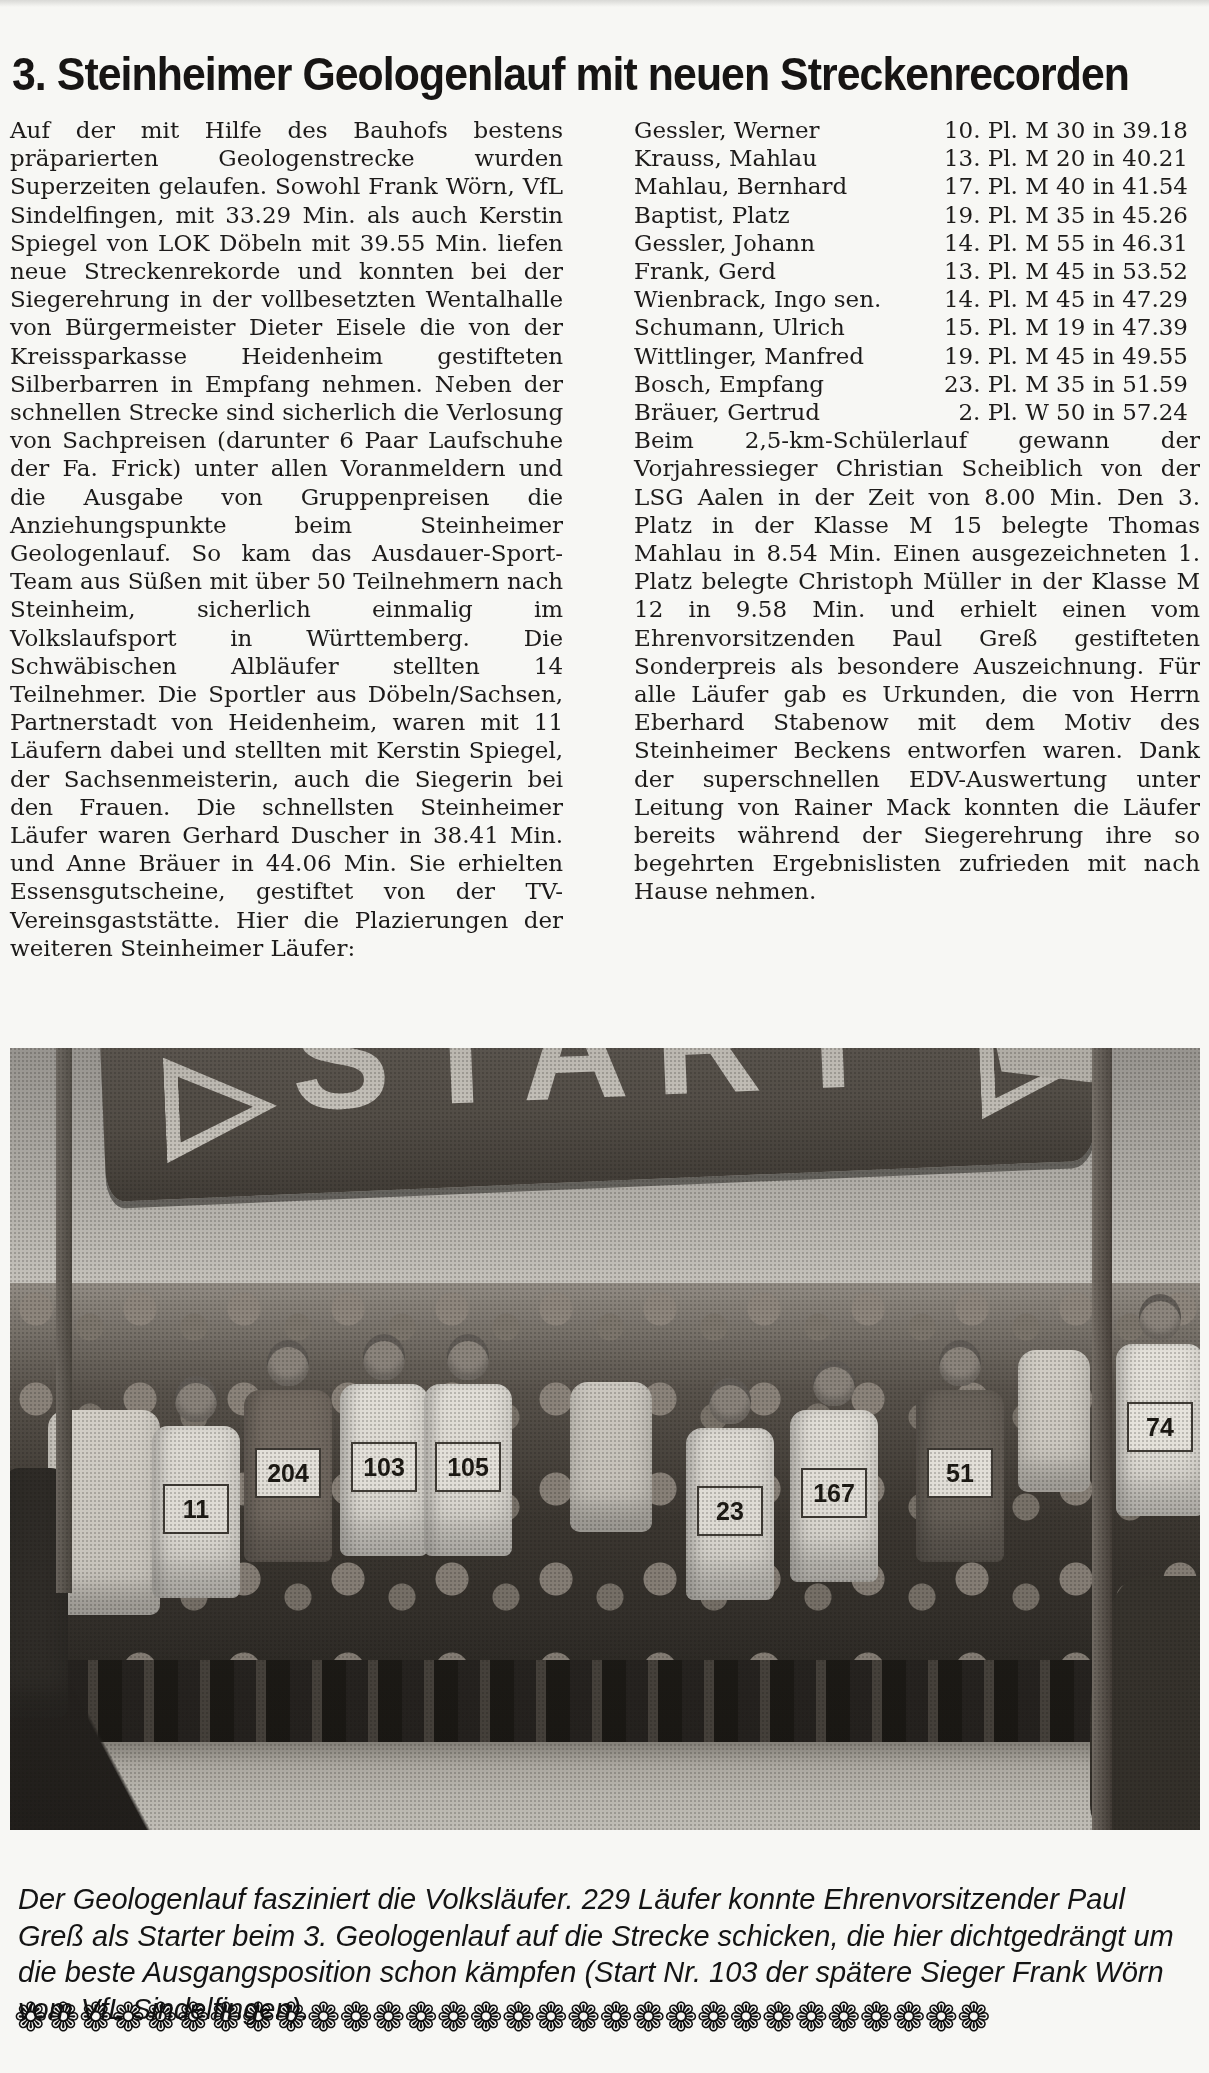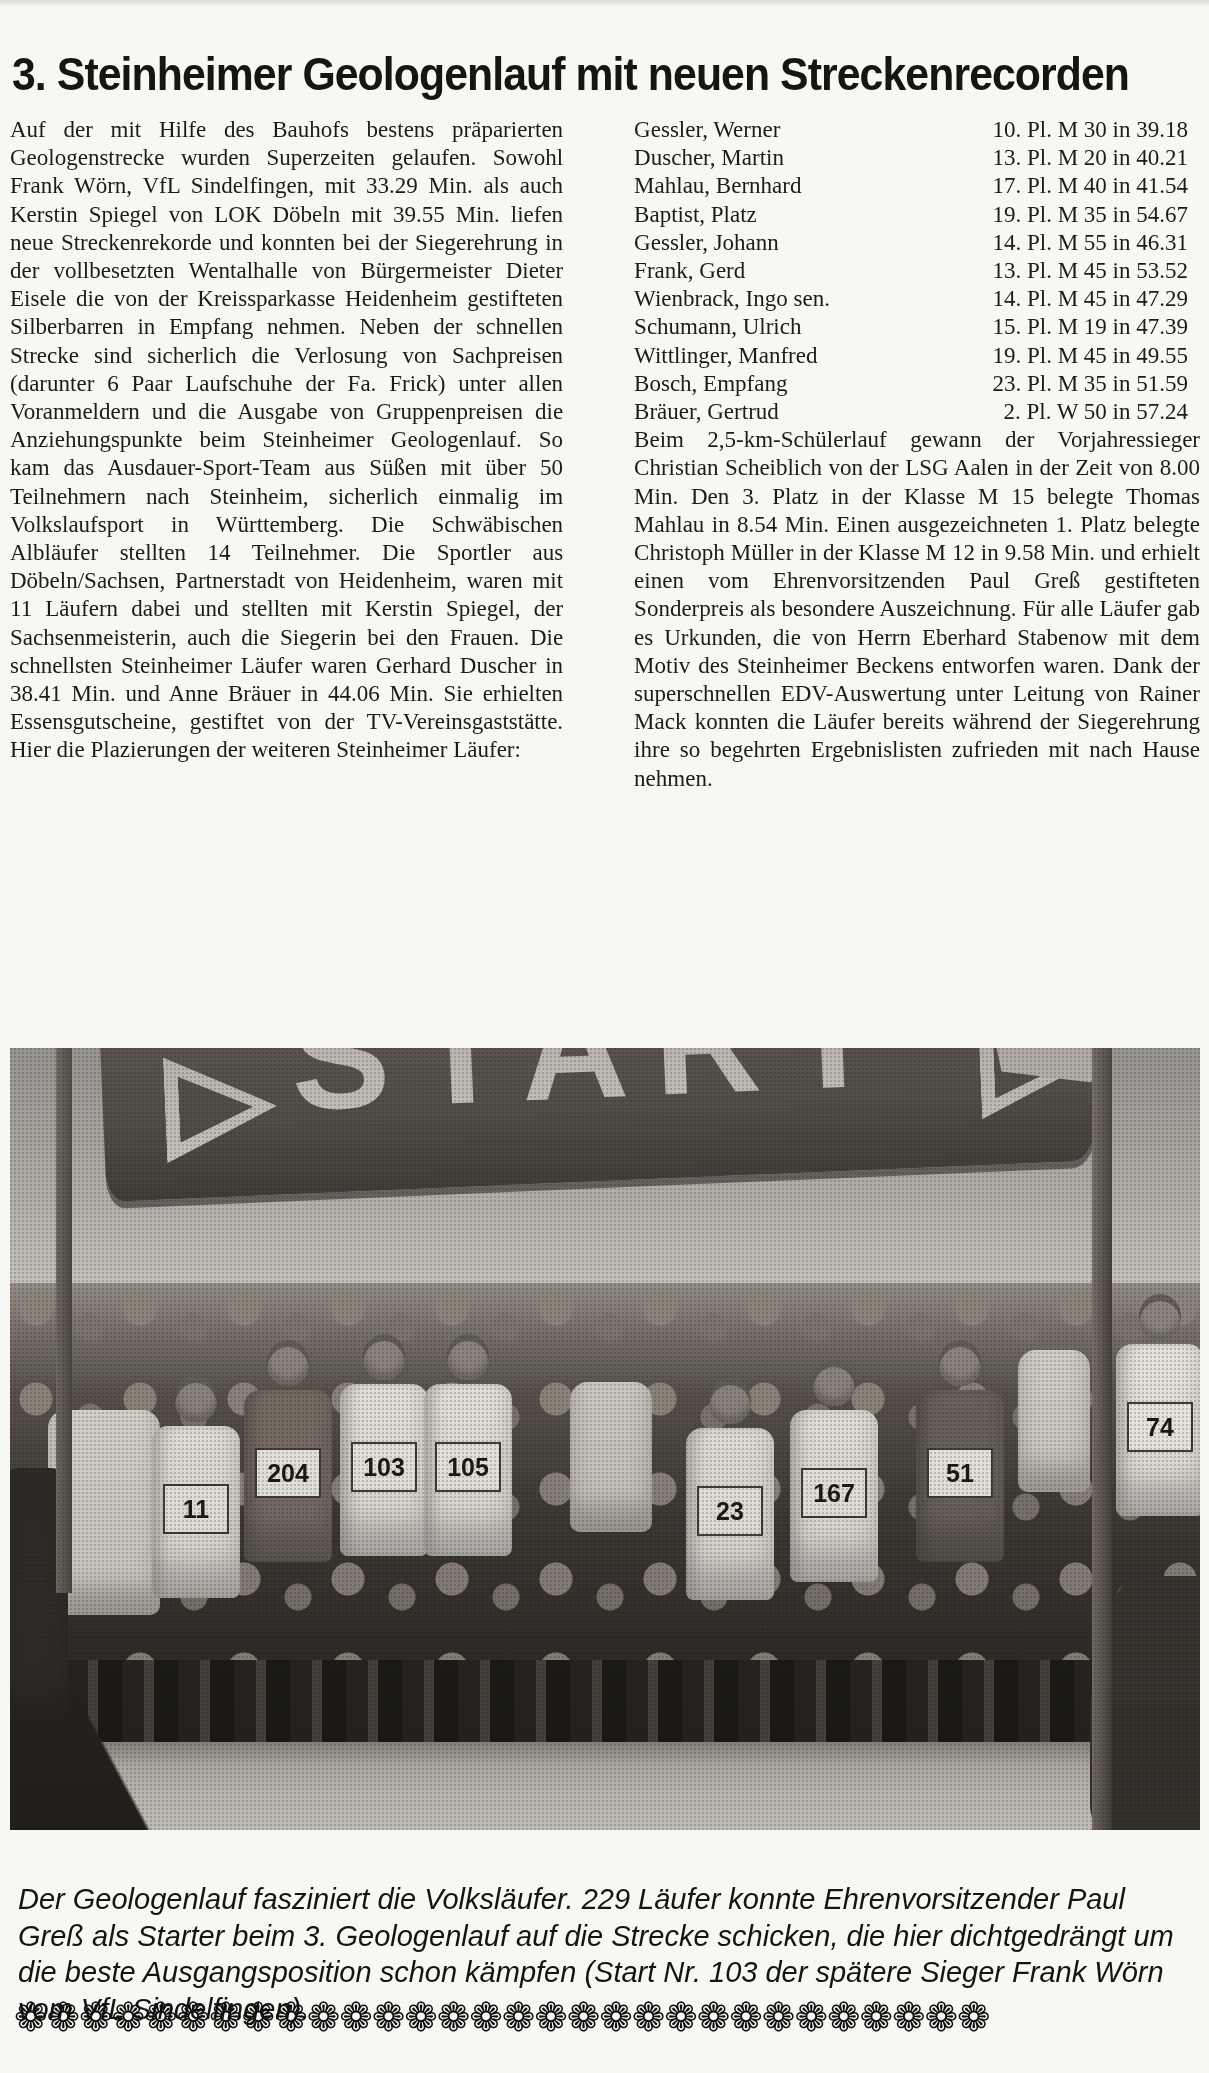--- a/index.html
+++ b/index.html
@@ -15,21 +15,21 @@
 
   
   .headline{
     position:absolute;left:12px;top:16px;
     font-family:"Liberation Sans",sans-serif;font-weight:bold;
     font-size:46px;letter-spacing:-1px;color:#171514;
     white-space:nowrap;transform:scaleX(0.93);transform-origin:left top;
   }
 
   
-  .columns{position:absolute;left:10px;top:116px;width:1190px;display:flex;gap:71px;font-family:Liberation Serif, serif;}
+  .columns{position:absolute;left:10px;top:116px;width:1190px;display:flex;gap:71px;}
   .col{font-size:23px;line-height:28.2px;text-align:justify;}
   .col-left{width:562px;}
   .col-right{width:575px;}
   .results{margin:0 12px 0 0;padding:0;}
   .result-row{display:flex;justify-content:space-between;line-height:28.2px;}
   .result-row .r-name{white-space:nowrap;}
   .result-row .r-res{white-space:nowrap;}
 
   
   .photo{
@@ -145,32 +145,32 @@
   </div>
   <div class="col col-right">
     <div class="results">
 
         <div class="result-row">
           <span class="r-name">Gessler, Werner</span>
           <span class="r-res">10. Pl. M 30 in 39.18</span>
         </div>
 
         <div class="result-row">
-          <span class="r-name">Duscher, Martin</span>
+          <span class="r-name">Krauss, Mahlau</span>
           <span class="r-res">13. Pl. M 20 in 40.21</span>
         </div>
 
         <div class="result-row">
           <span class="r-name">Mahlau, Bernhard</span>
           <span class="r-res">17. Pl. M 40 in 41.54</span>
         </div>
 
         <div class="result-row">
           <span class="r-name">Baptist, Platz</span>
-          <span class="r-res">19. Pl. M 35 in 54.67</span>
+          <span class="r-res">19. Pl. M 35 in 45.26</span>
         </div>
 
         <div class="result-row">
           <span class="r-name">Gessler, Johann</span>
           <span class="r-res">14. Pl. M 55 in 46.31</span>
         </div>
 
         <div class="result-row">
           <span class="r-name">Frank, Gerd</span>
           <span class="r-res">13. Pl. M 45 in 53.52</span>

